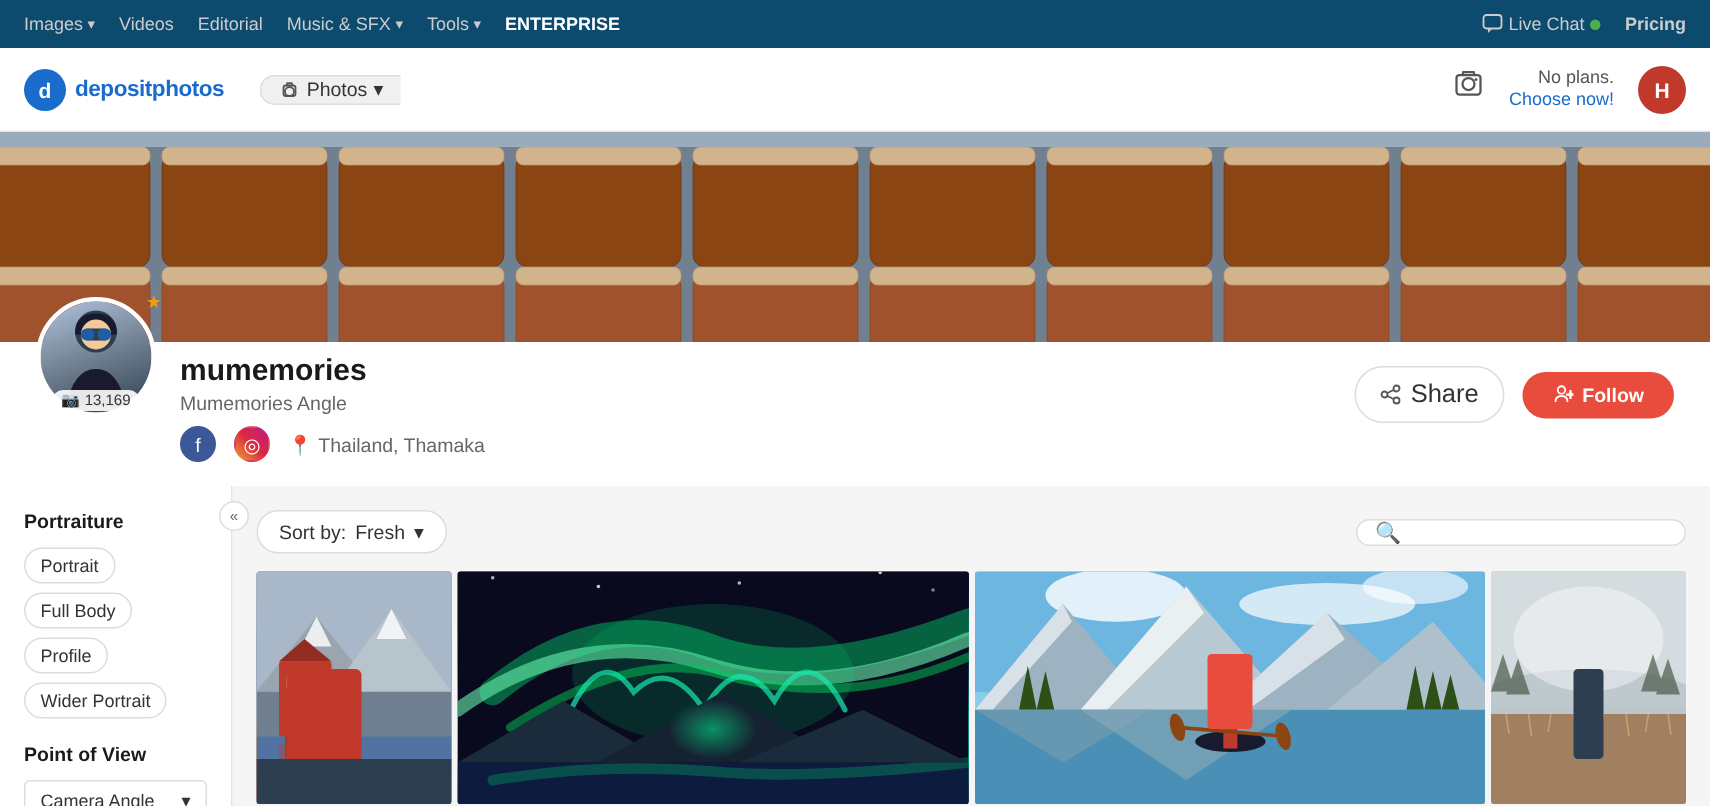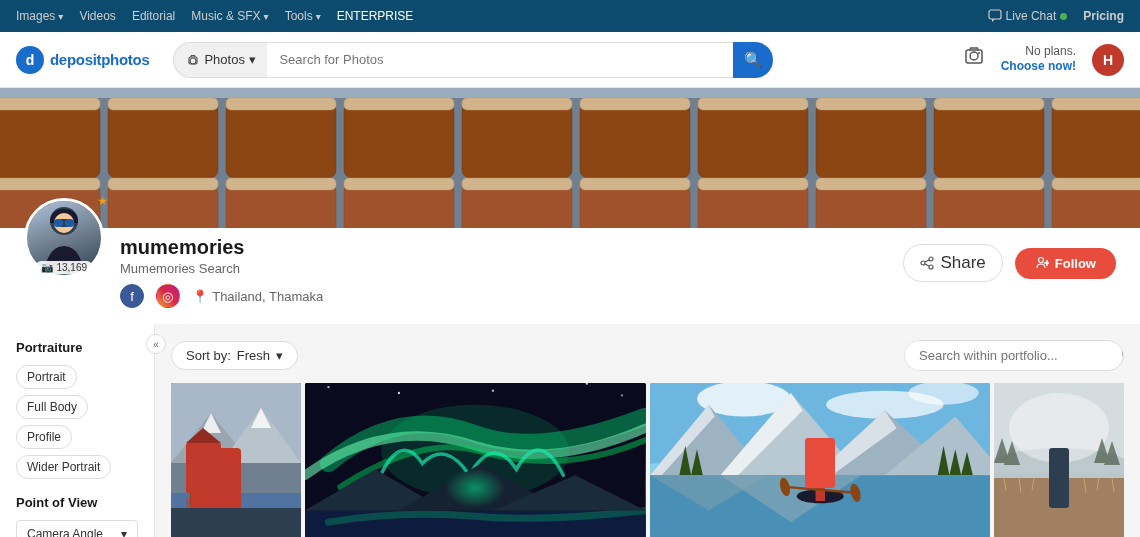--- a/index.html
+++ b/index.html
@@ -50,21 +50,21 @@
       align-items: center;
       gap: 4px;
       background: #f0f0f0;
       border: 1px solid #ddd;
       border-right: none;
       border-radius: 20px 0 0 20px;
       padding: 6px 12px;
       font-size: 13px;
       cursor: pointer;
       color: #333;
-      height: 36px;
+      height: 20px;
     }
     .search-input-wrap {
       display: flex;
       flex: 1;
       align-items: center;
     }
     .search-input {
       flex: 1;
       border: 1px solid #ddd;
       border-left: none;
@@ -99,21 +99,21 @@
       cursor: pointer;
       color: #555;
       font-size: 18px;
     }
     .no-plans {
       font-size: 12px;
       color: #555;
       text-align: right;
       line-height: 1.3;
     }
-    .no-plans a { color: #1a6ccc; font-weight: 700; text-decoration: none; }
+    .no-plans a { color: #1a6ccc; font-weight: 400; text-decoration: none; }
     .user-avatar {
       width: 32px;
       height: 32px;
       background: #c0392b;
       border-radius: 50%;
       display: flex;
       align-items: center;
       justify-content: center;
       color: white;
       font-size: 14px;
@@ -483,21 +483,21 @@
     <span>Videos</span>
     <span>Editorial</span>
     <span>
       <span>Music &amp; SFX</span>
       <span class="dropdown-arrow">▾</span>
     </span>
     <span>
       <span>Tools</span>
       <span class="dropdown-arrow">▾</span>
     </span>
-    <span style="color:#fff;font-weight:400;">ENTERPRISE</span>
+    <span style="color:#fff;font-weight:700;">ENTERPRISE</span>
   </div>
   <div class="top-nav-right">
     <div class="live-chat-btn">
       <svg width="14" height="14" viewBox="0 0 14 14" fill="#ccc">
           <rect x="1" y="1" width="12" height="9" rx="2" fill="none" stroke="#ccc" stroke-width="1.2"></rect>
           <path d="M4 13 L4 10 L7 10" fill="#ccc"></path>
         </svg>
       <span>Live Chat</span>
       <span class="live-dot"></span>
     </div>
@@ -514,26 +514,20 @@
   <div class="search-area">
     <button class="search-type-btn">
       <svg width="14" height="14" viewBox="0 0 14 14" fill="#555">
           <circle cx="7" cy="8" r="3" fill="none" stroke="#555" stroke-width="1.2"></circle>
           <rect x="3" y="4" width="8" height="7" rx="1.5" fill="none" stroke="#555" stroke-width="1.2"></rect>
           <path d="M5 4 L5.5 2.5 L8.5 2.5 L9 4" fill="none" stroke="#555" stroke-width="1.2"></path>
         </svg>
       <span>Photos</span>
       <span>▾</span>
     </button>
-    <div class="search-input-wrap">
-      <input class="search-input" type="text" placeholder="Search for Photos" style="">
-      <button class="search-btn">
-        <span>🔍</span>
-      </button>
-    </div>
   </div>
 
   <div class="header-right">
     <div class="camera-icon-btn">
       <svg width="22" height="22" viewBox="0 0 22 22" fill="#555">
           <circle cx="11" cy="12" r="4" fill="none" stroke="#555" stroke-width="1.5"></circle>
           <rect x="3" y="6" width="16" height="13" rx="2" fill="none" stroke="#555" stroke-width="1.5"></rect>
           <path d="M7 6 L7.5 4 L14.5 4 L15 6" fill="none" stroke="#555" stroke-width="1.5"></path>
           <path d="M16 9 L16 9" stroke="#555" stroke-width="2" stroke-linecap="round"></path>
         </svg>
@@ -628,21 +622,21 @@
     </div>
     <div class="follower-badge">
       <span>📷</span>
       <span>13,169</span>
     </div>
     <span class="gold-star">★</span>
   </div>
 
   <div class="profile-info">
     <div class="profile-name">mumemories</div>
-    <div class="profile-studio">Mumemories Search</div>
+    <div class="profile-studio">Mumemories Angle</div>
     <div class="profile-links">
       <div class="social-icon fb-icon">
         <span>f</span>
       </div>
       <div class="social-icon ig-icon">
         <span>◎</span>
       </div>
       <div class="location-info">
         <span class="location-pin">📍</span>
         <span>Thailand, Thamaka</span>
@@ -703,21 +697,20 @@
   <div class="portfolio-area">
     <div class="portfolio-toolbar">
       <div class="sort-control">
         <button class="sort-dropdown">
           <span>Sort by:</span>
           <span>Fresh</span>
           <span>▾</span>
         </button>
       </div>
       <div class="portfolio-search">
-        <input class="portfolio-search-input" type="text" placeholder="Search within portfolio..." style="">
         <span class="portfolio-search-icon">🔍</span>
       </div>
     </div>
 
     <div class="image-grid">
 
       <div class="grid-col" style="max-width:130px;">
         <div class="grid-image img1">
           <svg width="100%" height="155" viewBox="0 0 130 155" preserveAspectRatio="xMidYMid slice">
             <rect width="130" height="155" fill="#708090"></rect>

